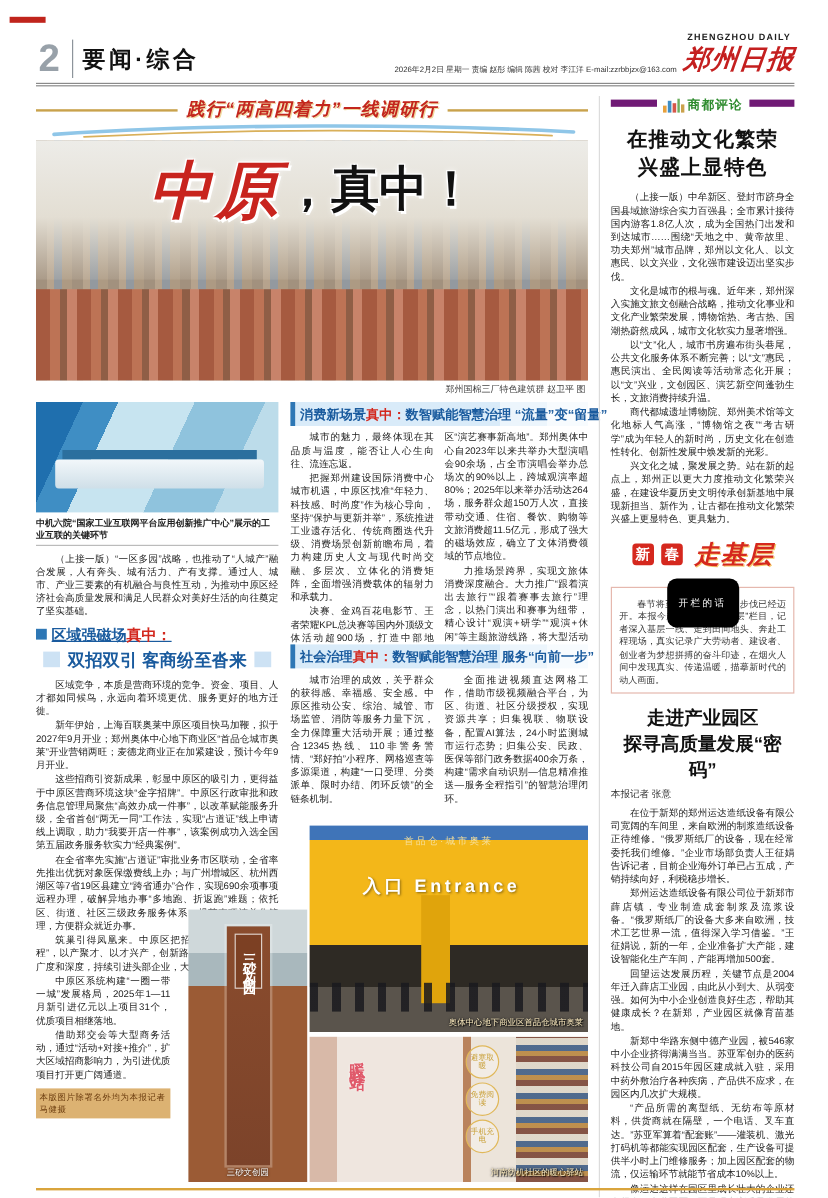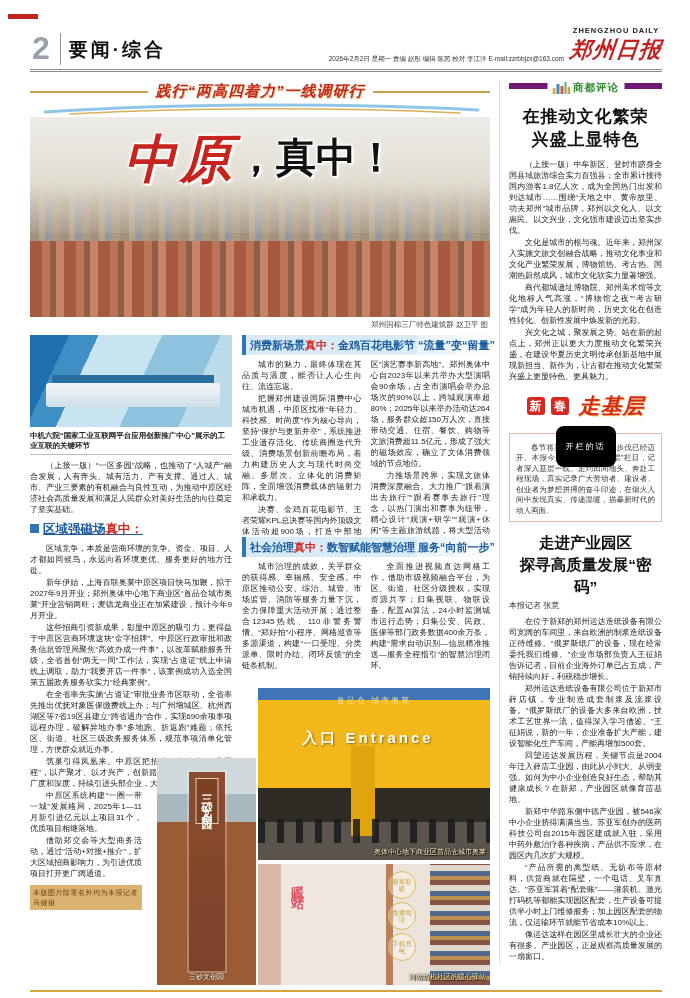--- a/index.html
+++ b/index.html
@@ -187,40 +187,43 @@
         <div class="col-left">
           <div class="machine-photo"></div>
           <div class="m-cap">中机六院“国家工业互联网平台应用创新推广中心”展示的工业互联的关键环节</div>
           <div class="thin-rule"></div>
           <p class="body-p">（上接一版）“一区多园”战略，也推动了“人城产”融合发展，人有奔头、城有活力、产有支撑。通过人、城市、产业三要素的有机融合与良性互动，为推动中原区经济社会高质量发展和满足人民群众对美好生活的向往奠定了坚实基础。</p>
 
           <div class="sec-left">
             <div class="sec-left-l1">
               <span class="sq"></span><span>区域强磁场</span><span class="accent-red">真中：</span>
             </div>
+            <div class="sec-left-l2">
+              <span class="flank"></span><span>双招双引 客商纷至沓来</span><span class="flank"></span>
+            </div>
           </div>
 
           <p class="body-p">区域竞争，本质是营商环境的竞争。资金、项目、人才都如同候鸟，永远向着环境更优、服务更好的地方迁徙。</p>
           <p class="body-p">新年伊始，上海百联奥莱中原区项目快马加鞭，拟于2027年9月开业；郑州奥体中心地下商业区“首品仓城市奥莱”开业营销两旺；麦德龙商业正在加紧建设，预计今年9月开业。</p>
           <p class="body-p">这些招商引资新成果，彰显中原区的吸引力，更得益于中原区营商环境这块“金字招牌”。中原区行政审批和政务信息管理局聚焦“高效办成一件事”，以改革赋能服务升级，全省首创“两无一同”工作法，实现“占道证”线上申请线上调取，助力“我要开店一件事”，该案例成功入选全国第五届政务服务软实力“经典案例”。</p>
           <p class="body-p">在全省率先实施“占道证”审批业务市区联动，全省率先推出优抚对象医保缴费线上办；与广州增城区、杭州西湖区等7省19区县建立“跨省通办”合作，实现690余项事项远程办理，破解异地办事“多地跑、折返跑”难题；依托区、街道、社区三级政务服务体系，规范事项清单化管理，方便群众就近办事。</p>
           <p class="body-p">筑巢引得凤凰来。中原区把招商引资作为“一号工程”，以产聚才、以才兴产，创新路径、改进方式、拓展广度和深度，持续引进头部企业，大力发展首店经济。</p>
 
           <div class="narrow">
             <p class="body-p">中原区系统构建“一圈一带一城”发展格局，2025年1—11月新引进亿元以上项目31个，优质项目相继落地。</p>
             <p class="body-p">借助郑交会等大型商务活动，通过“活动+对接+推介”，扩大区域招商影响力，为引进优质项目打开更广阔通道。</p>
             <div class="gold-note">本版图片除署名外均为本报记者马健摄</div>
           </div>
         </div>
 
         <div class="col-mid">
           <div class="sec-mid">
             <span>消费新场景</span>
               <span class="accent-red">真中：</span>
-              <span>金鸡百花电影节 “流量”变“留量”</span>
+              <span>数智赋能智慧治理 “流量”变“留量”</span>
           </div>
           <div class="cols h-consume">
             <p class="body-p">城市的魅力，最终体现在其品质与温度，能否让人心生向往、流连忘返。</p>
             <p class="body-p">把握郑州建设国际消费中心城市机遇，中原区找准“年轻力、科技感、时尚度”作为核心导向，坚持“保护与更新并举”，系统推进工业遗存活化、传统商圈迭代升级、消费场景创新前瞻布局，着力构建历史人文与现代时尚交融、多层次、立体化的消费矩阵，全面增强消费载体的辐射力和承载力。</p>
             <p class="body-p">决赛、金鸡百花电影节、王者荣耀KPL总决赛等国内外顶级文体活动超900场，打造中部地区“演艺赛事新高地”。郑州奥体中心自2023年以来共举办大型演唱会90余场，占全市演唱会举办总场次的90%以上，跨城观演率超80%；2025年以来举办活动达264场，服务群众超150万人次，直接带动交通、住宿、餐饮、购物等文旅消费超11.5亿元，形成了强大的磁场效应，确立了文体消费领域的节点地位。</p>
             <p class="body-p">力推场景跨界，实现文旅体消费深度融合。大力推广“跟着演出去旅行”“跟着赛事去旅行”理念，以热门演出和赛事为纽带，精心设计“观演+研学”“观演+休闲”等主题旅游线路，将大型活动带来的瞬时、集中人流，转化为持续、多元的消费增量。</p>
           </div>
 
           <div class="sec-mid">
             <span>社会治理</span>
@@ -248,20 +251,21 @@
           </svg>
           <span class="cmt-badge-label">商都评论</span>
         </div>
       </div>
       <h2 class="cmt-h">
         <span>在推动文化繁荣</span><br>
         <span>兴盛上显特色</span>
       </h2>
       <p class="r-p">（上接一版）中牟新区、登封市跻身全国县域旅游综合实力百强县；全市累计接待国内游客1.8亿人次，成为全国热门出发和到达城市……围绕“天地之中、黄帝故里、功夫郑州”城市品牌，郑州以文化人、以文惠民、以文兴业，文化强市建设迈出坚实步伐。</p>
       <p class="r-p">文化是城市的根与魂。近年来，郑州深入实施文旅文创融合战略，推动文化事业和文化产业繁荣发展，博物馆热、考古热、国潮热蔚然成风，城市文化软实力显著增强。</p>
+      <p class="r-p">以“文”化人，城市书房遍布街头巷尾，公共文化服务体系不断完善；以“文”惠民，惠民演出、全民阅读等活动常态化开展；以“文”兴业，文创园区、演艺新空间蓬勃生长，文旅消费持续升温。</p>
       <p class="r-p">商代都城遗址博物院、郑州美术馆等文化地标人气高涨，“博物馆之夜”“考古研学”成为年轻人的新时尚，历史文化在创造性转化、创新性发展中焕发新的光彩。</p>
       <p class="r-p">兴文化之城，聚发展之势。站在新的起点上，郑州正以更大力度推动文化繁荣兴盛，在建设华夏历史文明传承创新基地中展现新担当、新作为，让古都在推动文化繁荣兴盛上更显特色、更具魅力。</p>
 
       <div class="xc-banner">
         <span class="xc-box">新</span>
         <span class="xc-box">春</span>
         <span class="xc-big">走基层</span>
       </div>
 
       <div class="intro-box">

